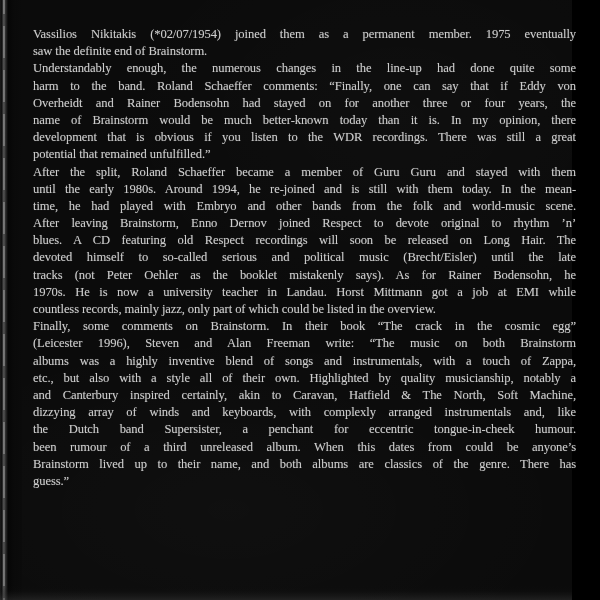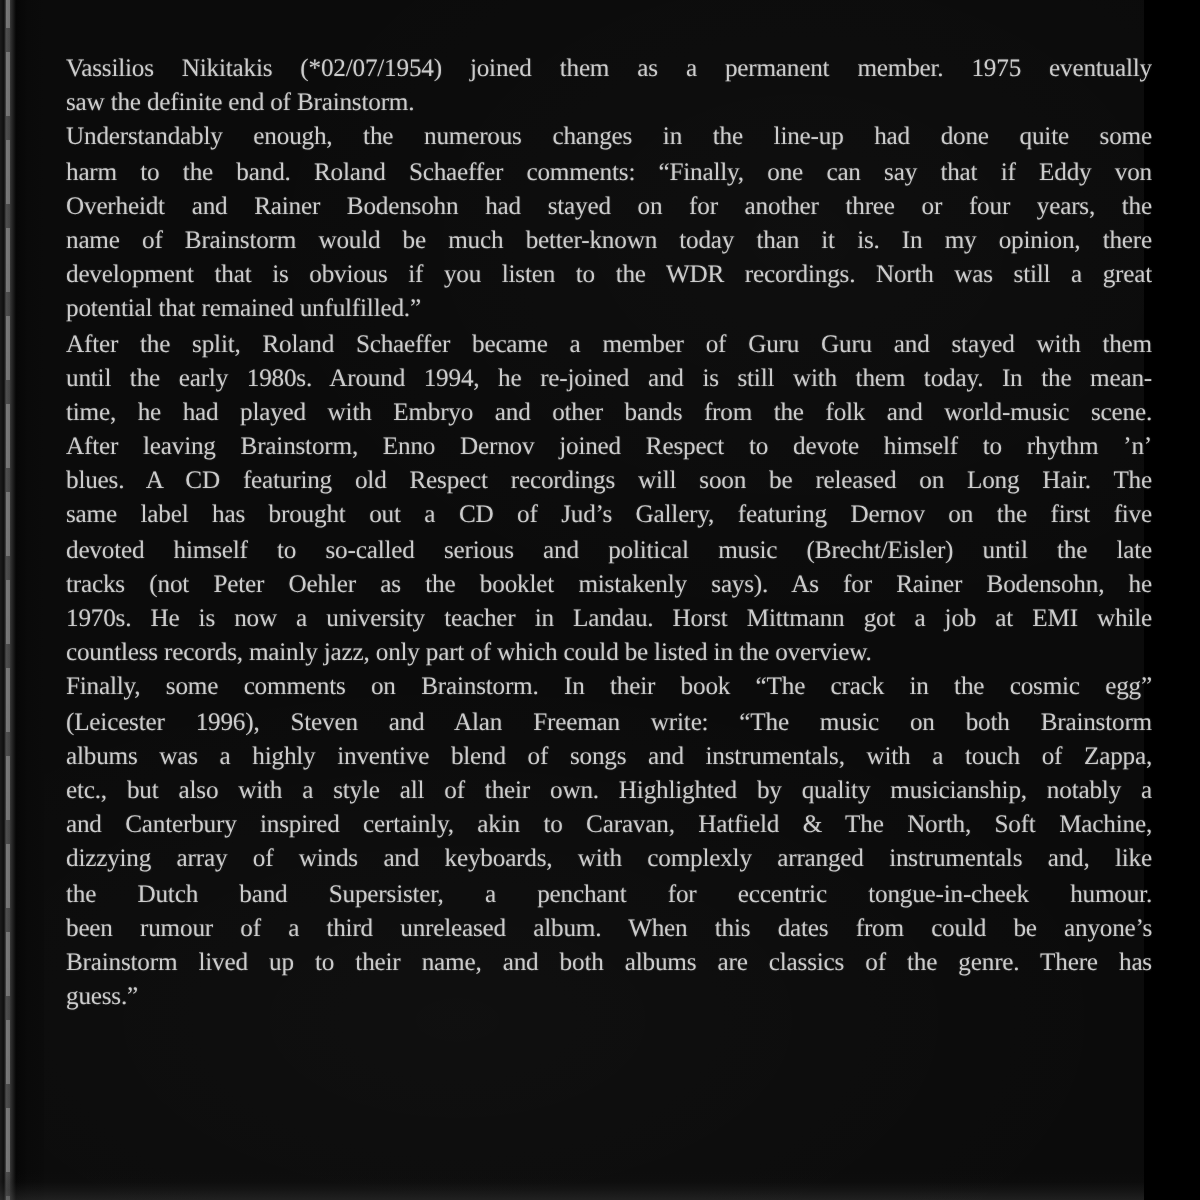--- a/index.html
+++ b/index.html
@@ -76,28 +76,27 @@
   <div class="spine">
     <div class="spine-scratch"></div>
   </div>
   <div class="textblock" id="textblock">
       <div class="line">Vassilios Nikitakis (*02/07/1954) joined them as a permanent member. 1975 eventually</div>
       <div class="line para-end">saw the definite end of Brainstorm.</div>
       <div class="line">Understandably enough, the numerous changes in the line-up had done quite some</div>
       <div class="line">harm to the band. Roland Schaeffer comments: “Finally, one can say that if Eddy von</div>
       <div class="line">Overheidt and Rainer Bodensohn had stayed on for another three or four years, the</div>
       <div class="line">name of Brainstorm would be much better-known today than it is. In my opinion, there</div>
-      <div class="line">development that is obvious if you listen to the WDR recordings. North was still a great</div>
+      <div class="line">development that is obvious if you listen to the WDR recordings. There was still a great</div>
       <div class="line para-end">potential that remained unfulfilled.”</div>
       <div class="line">After the split, Roland Schaeffer became a member of Guru Guru and stayed with them</div>
       <div class="line">until the early 1980s. Around 1994, he re-joined and is still with them today. In the mean-</div>
       <div class="line">time, he had played with Embryo and other bands from the folk and world-music scene.</div>
-      <div class="line">After leaving Brainstorm, Enno Dernov joined Respect to devote himself to rhythm ’n’</div>
+      <div class="line">After leaving Brainstorm, Enno Dernov joined Respect to devote original to rhythm ’n’</div>
       <div class="line">blues. A CD featuring old Respect recordings will soon be released on Long Hair. The</div>
-      <div class="line">same label has brought out a CD of Jud’s Gallery, featuring Dernov on the first five</div>
       <div class="line">devoted himself to so-called serious and political music (Brecht/Eisler) until the late</div>
       <div class="line">tracks (not Peter Oehler as the booklet mistakenly says). As for Rainer Bodensohn, he</div>
       <div class="line">1970s. He is now a university teacher in Landau. Horst Mittmann got a job at EMI while</div>
       <div class="line para-end">countless records, mainly jazz, only part of which could be listed in the overview.</div>
       <div class="line">Finally, some comments on Brainstorm. In their book “The crack in the cosmic egg”</div>
       <div class="line">(Leicester 1996), Steven and Alan Freeman write: “The music on both Brainstorm</div>
       <div class="line">albums was a highly inventive blend of songs and instrumentals, with a touch of Zappa,</div>
       <div class="line">etc., but also with a style all of their own. Highlighted by quality musicianship, notably a</div>
       <div class="line">and Canterbury inspired certainly, akin to Caravan, Hatfield &amp; The North, Soft Machine,</div>
       <div class="line">dizzying array of winds and keyboards, with complexly arranged instrumentals and, like</div>

